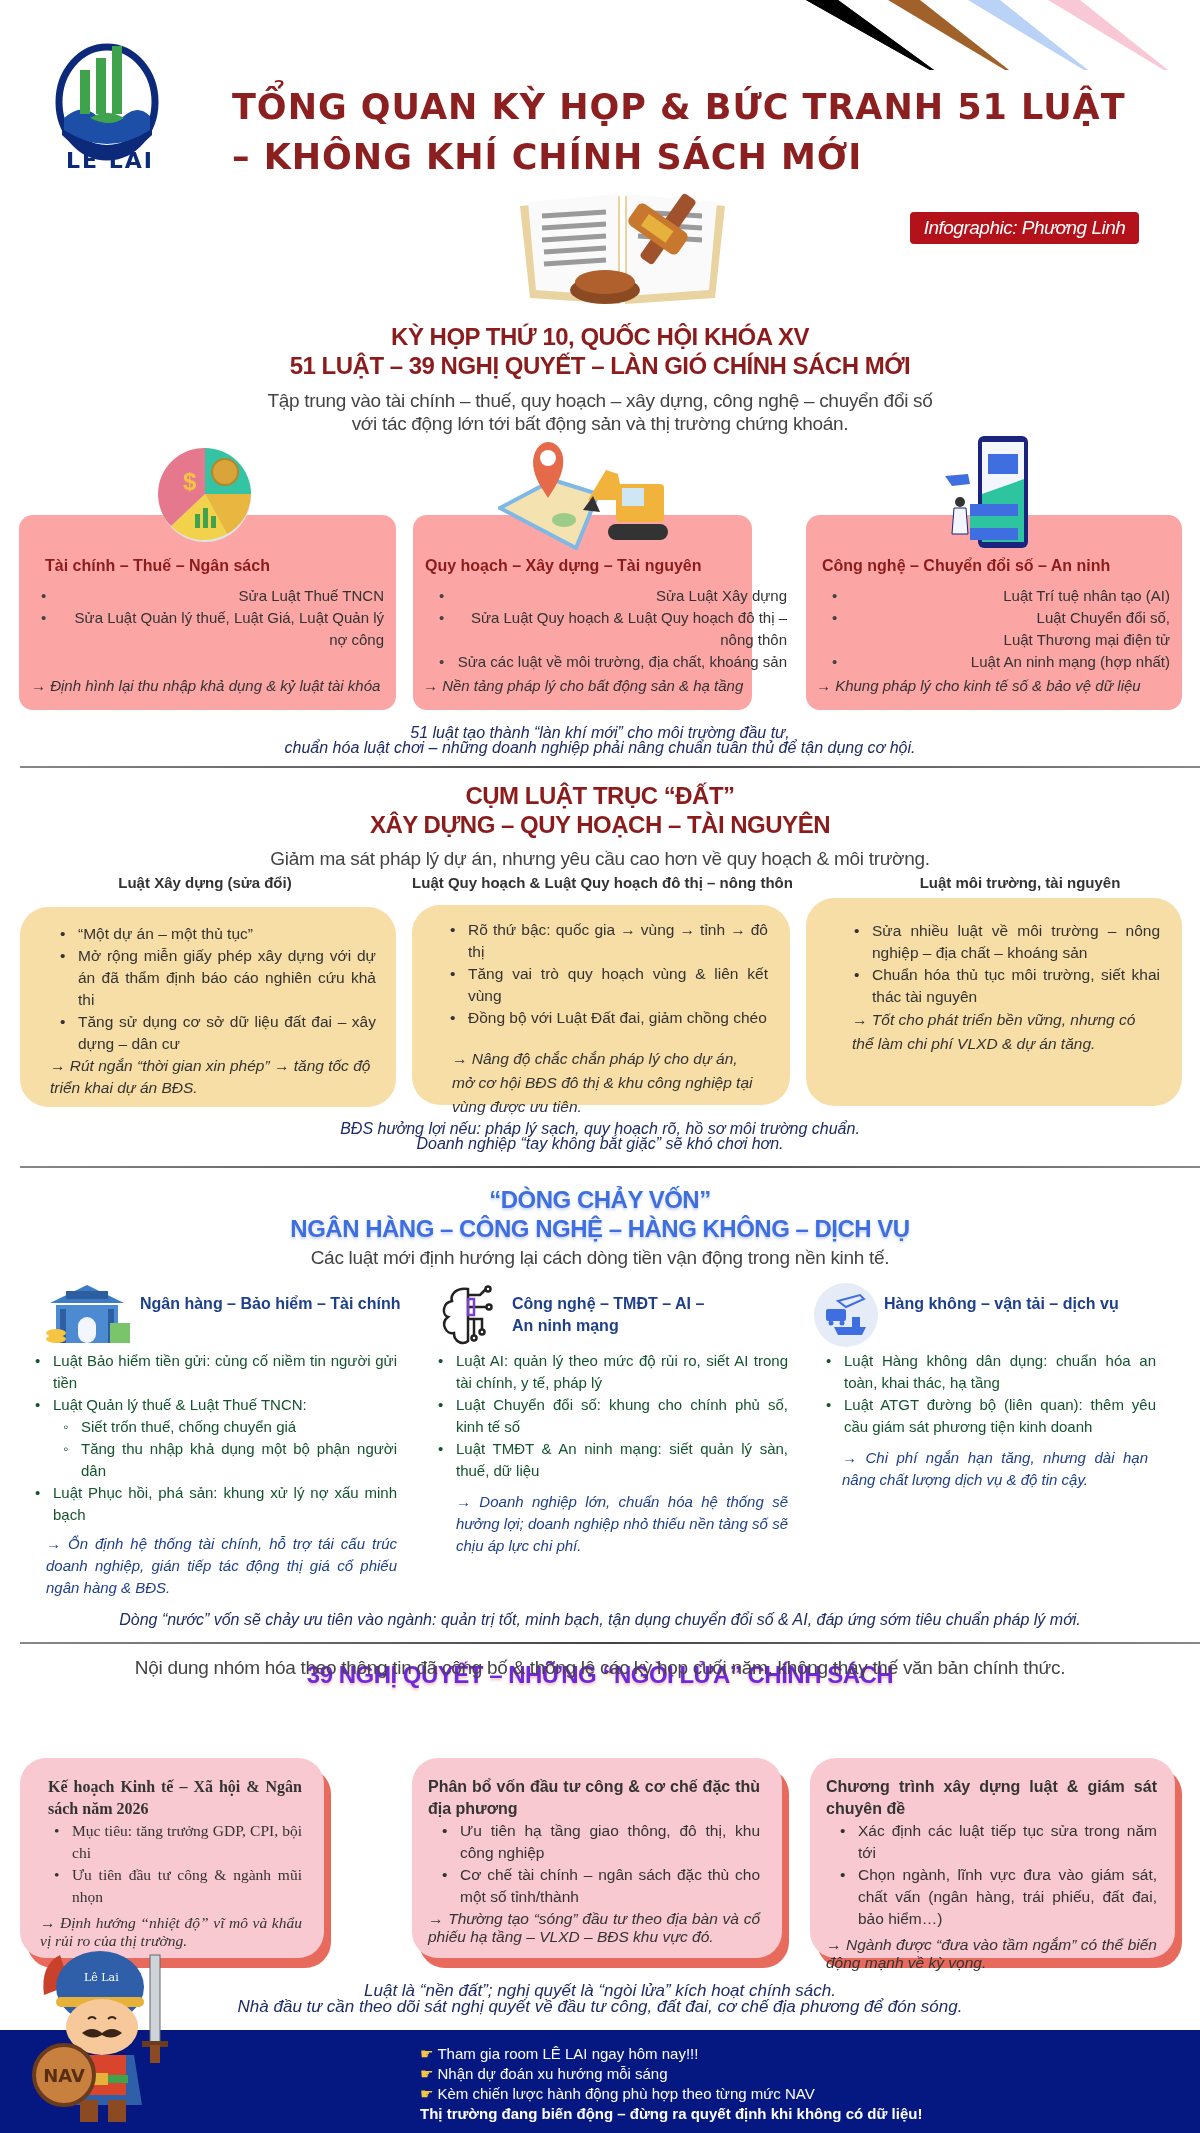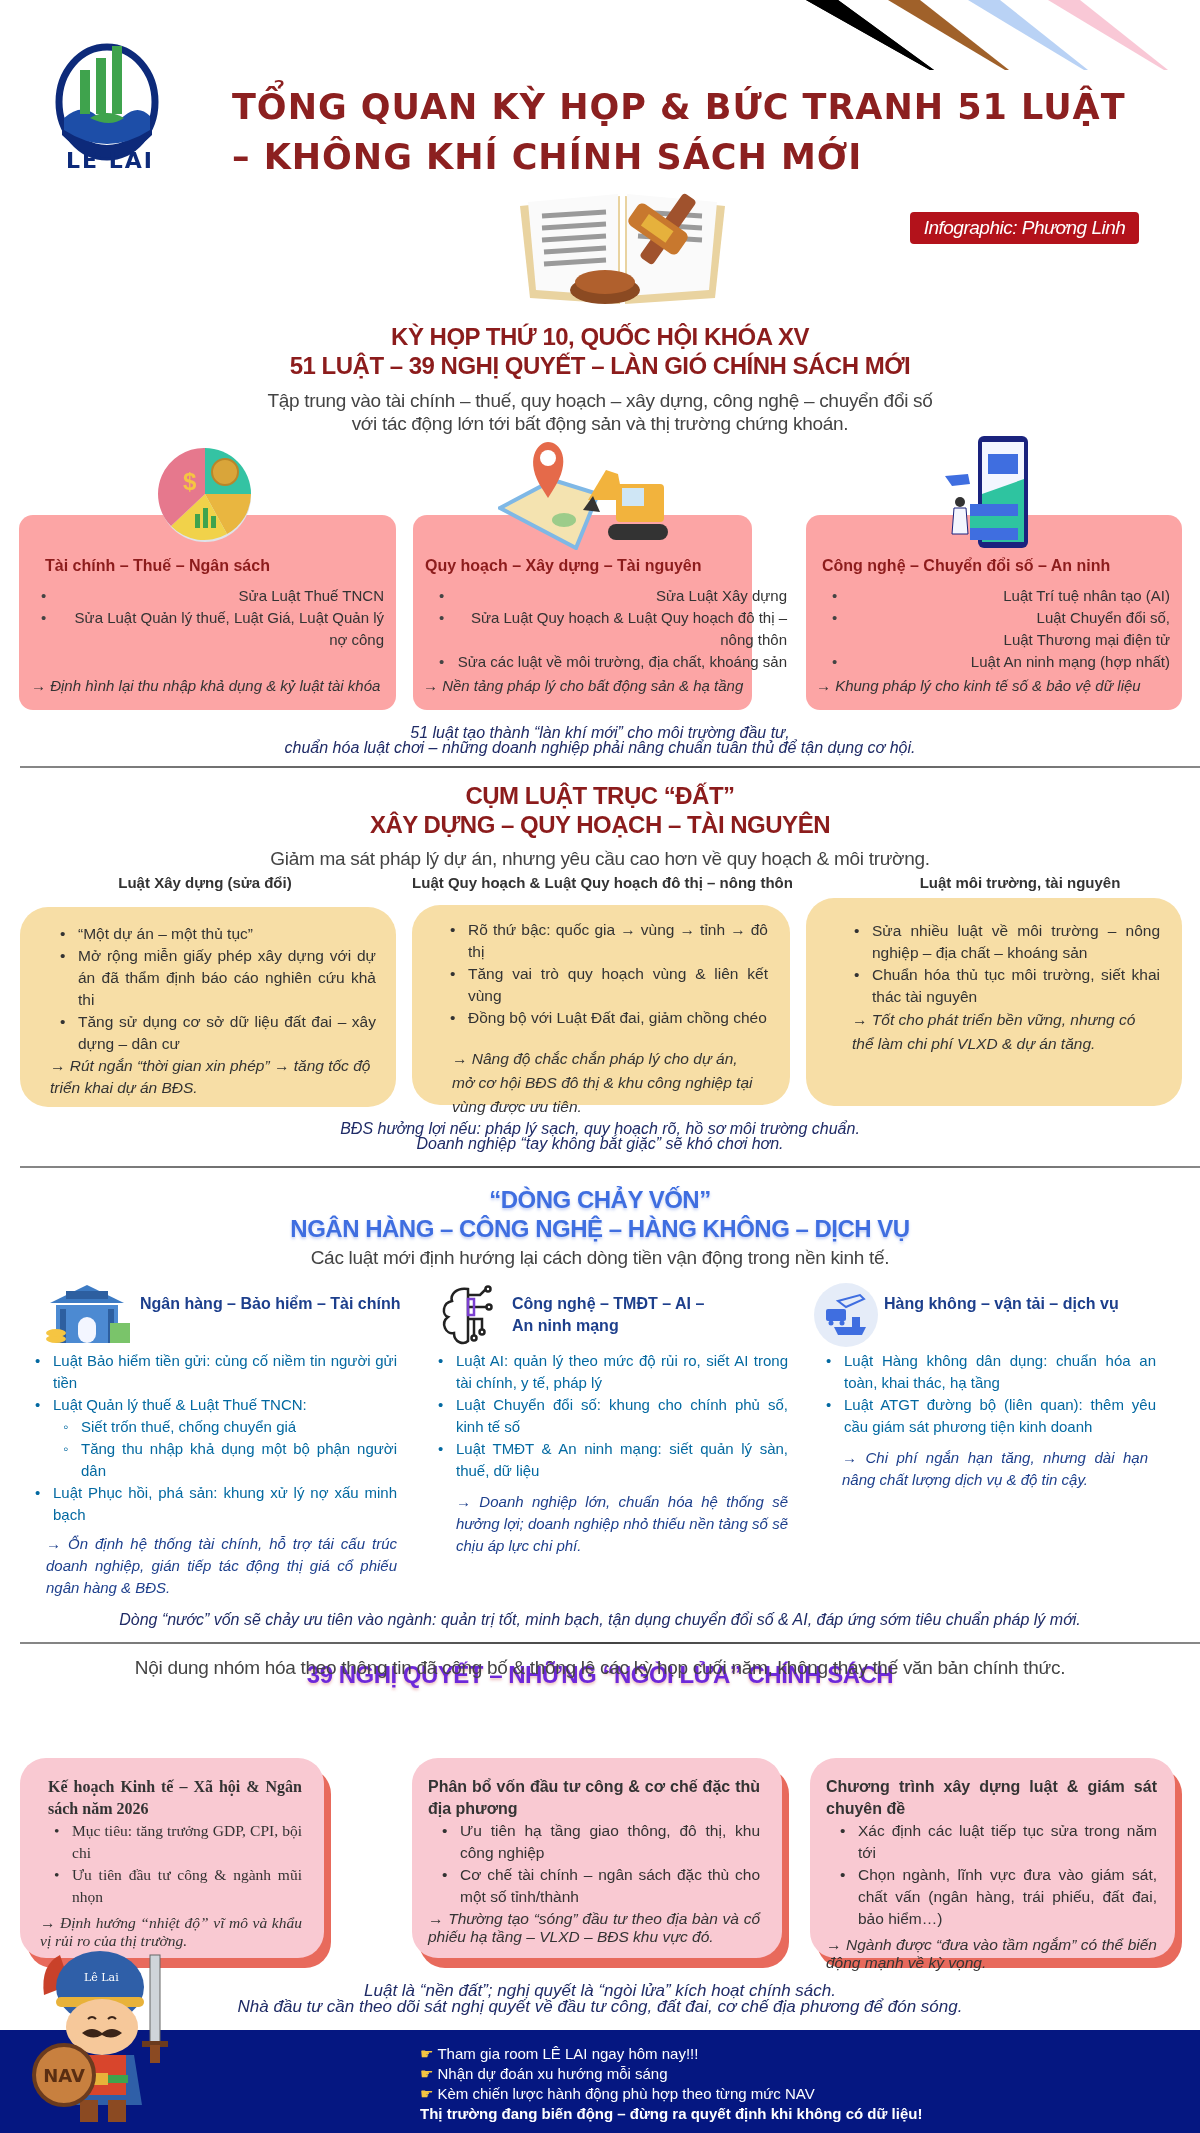--- a/index.html
+++ b/index.html
@@ -38,21 +38,21 @@
   .col-head { position: absolute; top: 874px; font-weight: bold; font-size: 15px; color: #333; text-align: center; }
   .card2 { position: absolute; background: #f7dea6; border-radius: 28px; }
   .card2 ul { list-style: none; font-size: 15.5px; line-height: 22px; color: #333; }
   .card2 ul li { position: relative; padding-left: 20px; text-align: justify; }
   .card2 ul li::before { content: "•"; position: absolute; left: 2px; }
   .card2 .note { font-style: italic; font-size: 15.5px; line-height: 24px; color: #333; }
 
   
   .col3 { position: absolute; top: 1275px; }
   .col3 .h { position: absolute; font-weight: bold; font-size: 16px; line-height: 22px; color: #1d3f8c; }
-  .col3 ul { position: absolute; list-style: none; font-size: 15px; line-height: 22px; color: #0369a1; text-align: justify; }
+  .col3 ul { position: absolute; list-style: none; font-size: 15px; line-height: 22px; color: #14532d; text-align: justify; }
   .col3 ul li { position: relative; padding-left: 18px; }
   .col3 ul li::before { content: "•"; position: absolute; left: 0; }
   .col3 ul ul { position: static; margin-left: 0; }
   .col3 ul ul li::before { content: "◦"; }
   .col3 .note { position: absolute; font-style: italic; font-size: 15px; line-height: 22px; color: #1d3f8c; text-align: justify; }
 
   
   .card4 { position: absolute; top: 1758px; height: 200px; background: #f9c9d2; border-radius: 26px; box-shadow: 7px 10px 0 #e86a5c; }
   .card4 .h { font-weight: bold; font-size: 16px; line-height: 22px; color: #333; text-align: justify; }
   .card4 ul { list-style: none; font-size: 15.5px; line-height: 22px; color: #333; margin-left: 10px; }

